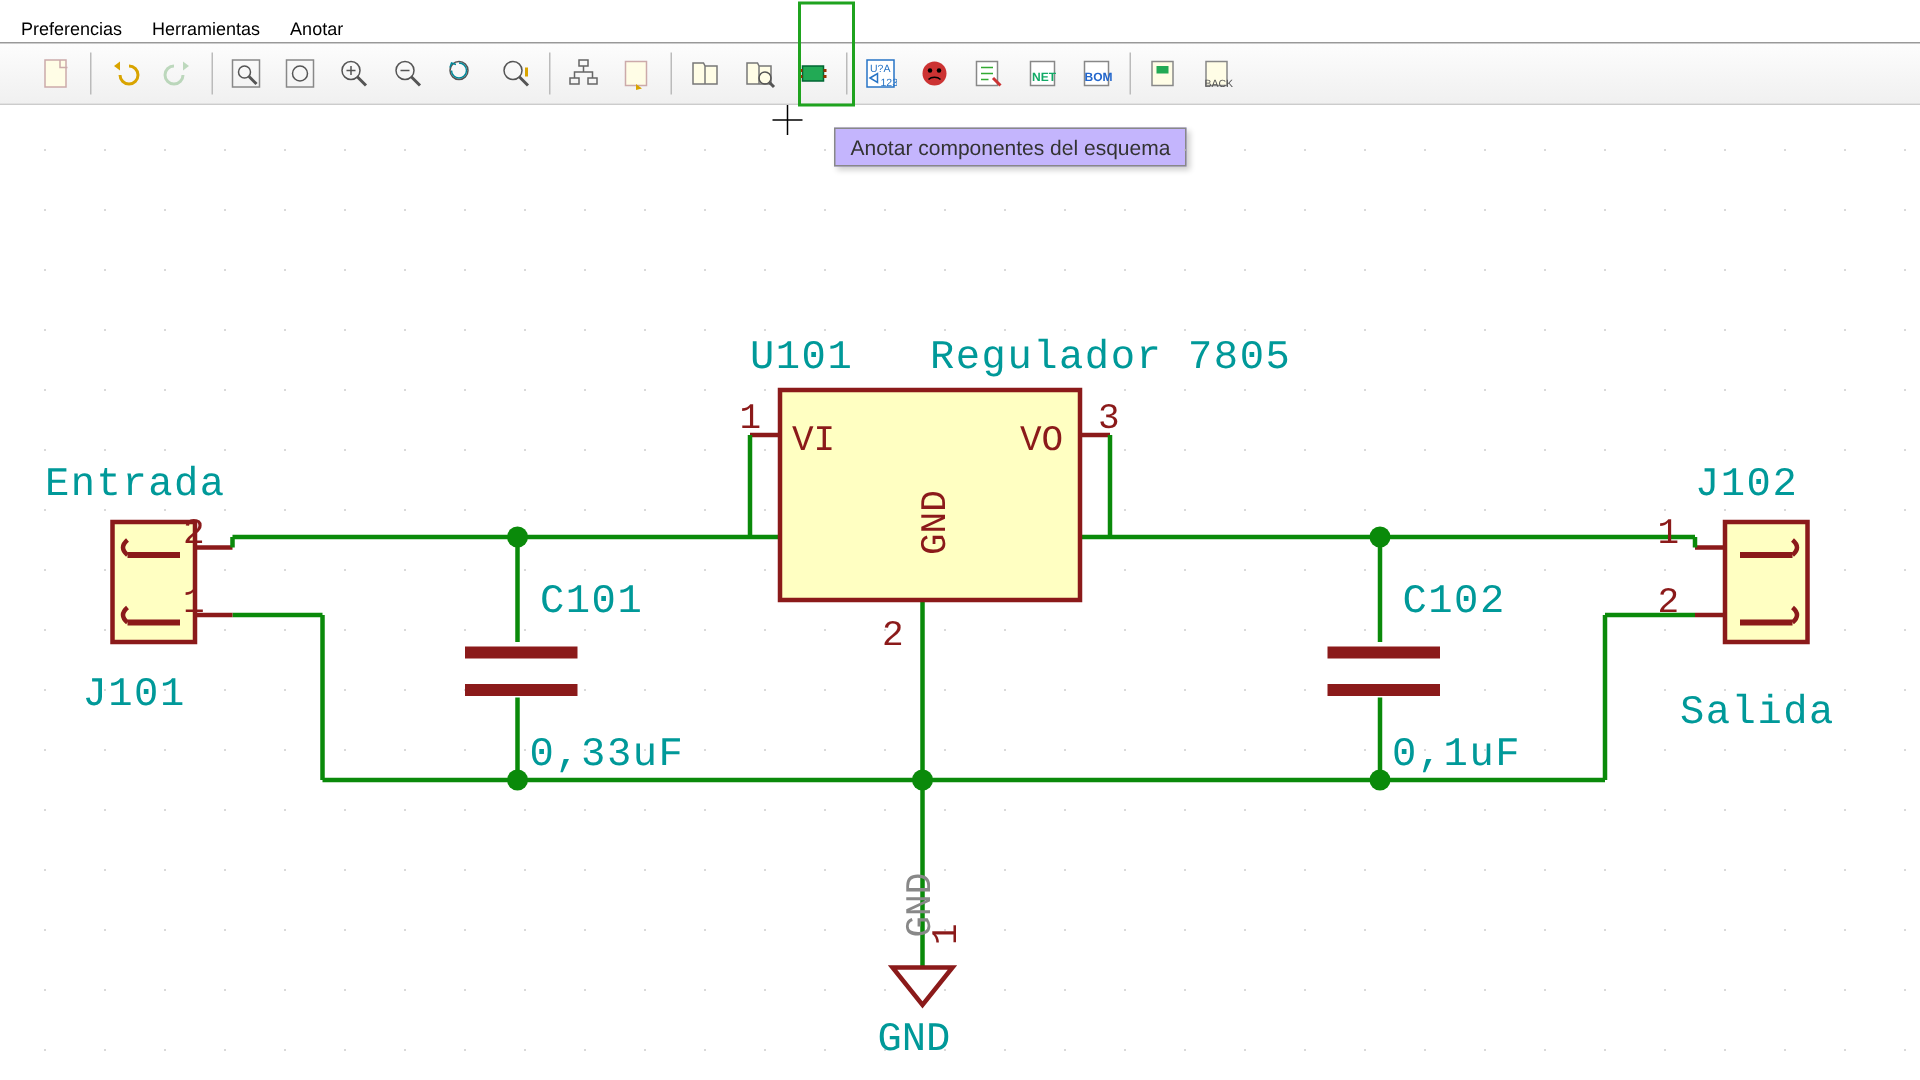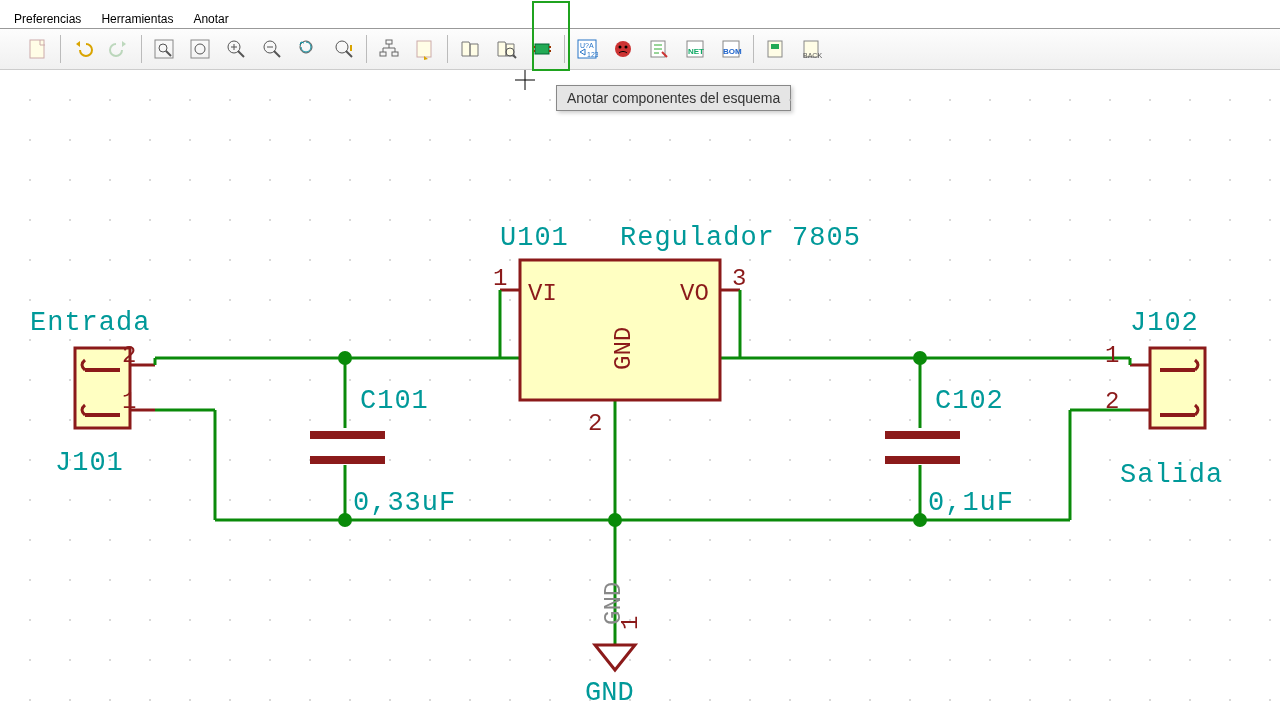--- a/index.html
+++ b/index.html
@@ -2,21 +2,21 @@
 <html><head>
 <meta charset="utf-8">
 <style>
 html,body{margin:0;padding:0;width:1280px;height:720px;background:#fff;font-family:"Segoe UI",Arial,sans-serif;overflow:hidden}
 .menubar{height:28px;display:flex;align-items:flex-end;padding:0 4px;font-size:12px}
 .menubar span{padding:2px 10px;cursor:default}
 .toolbar{height:40px;border-top:1px solid #999;border-bottom:1px solid #ccc;background:linear-gradient(#fdfdfd,#f0f0f0);display:flex;align-items:center;padding:0 20px;position:relative}
 .tbtn{width:30px;height:30px;margin:0 2px;display:flex;align-items:center;justify-content:center;border:1px solid transparent;border-radius:2px}
 .sep{width:1px;height:28px;background:#bbb;margin:0 4px}
 .highlight{position:absolute;border:2px solid #1fa31f;pointer-events:none}
-.tooltip{position:absolute;background:#e5e5e5;border:1px solid #888;box-shadow:2px 2px 4px rgba(0,0,0,.2);padding:4px 10px;font-size:14px;color:#333;white-space:nowrap}
+.tooltip{position:absolute;background:#c4b5fd;border:1px solid #888;box-shadow:2px 2px 4px rgba(0,0,0,.2);padding:4px 10px;font-size:14px;color:#333;white-space:nowrap}
 .canvas{position:relative;width:1280px;height:652px;top:0}
 .schem{position:absolute;left:0;top:0}
 .dotgrid{position:absolute;inset:0;background-image:radial-gradient(circle,#bfbfbf 1px,transparent 1px);background-size:40px 40px;background-position:10px 10px;opacity:.6}
 .ref{font-family:"Courier New",monospace;font-size:27px;fill:#009999;letter-spacing:1px}
 .pin{font-family:"Courier New",monospace;font-size:24px;fill:#8b1a1a}
 .pwr{font-family:"Courier New",monospace;font-size:27px;fill:#009999}
 svg text{user-select:none}
 </style>
 </head>
 <body>

